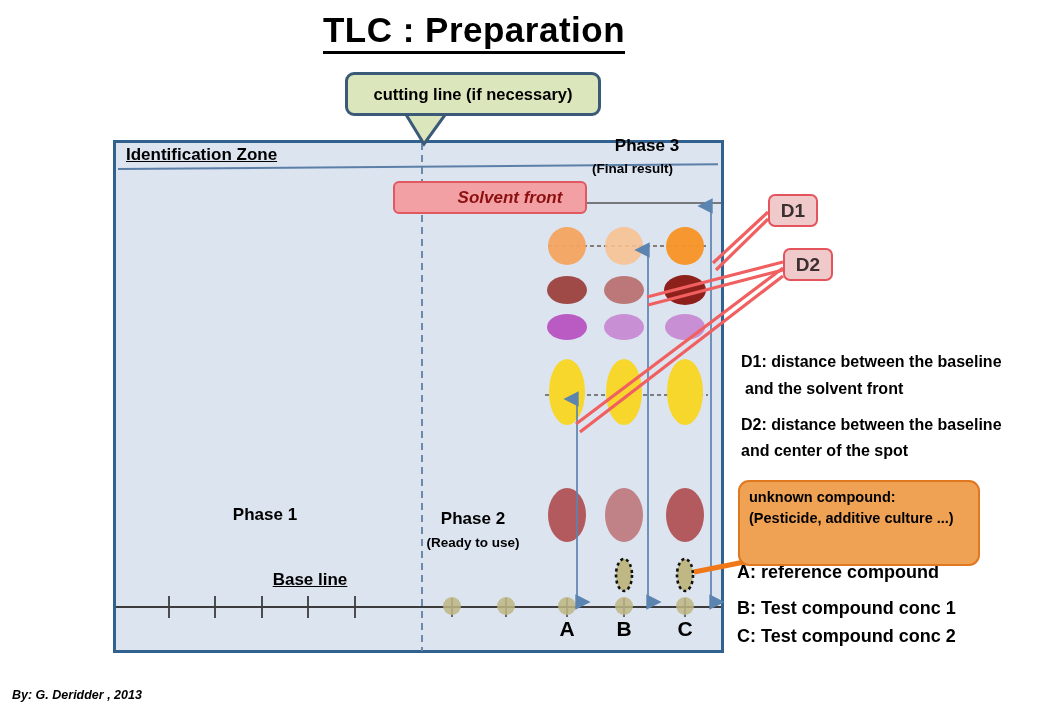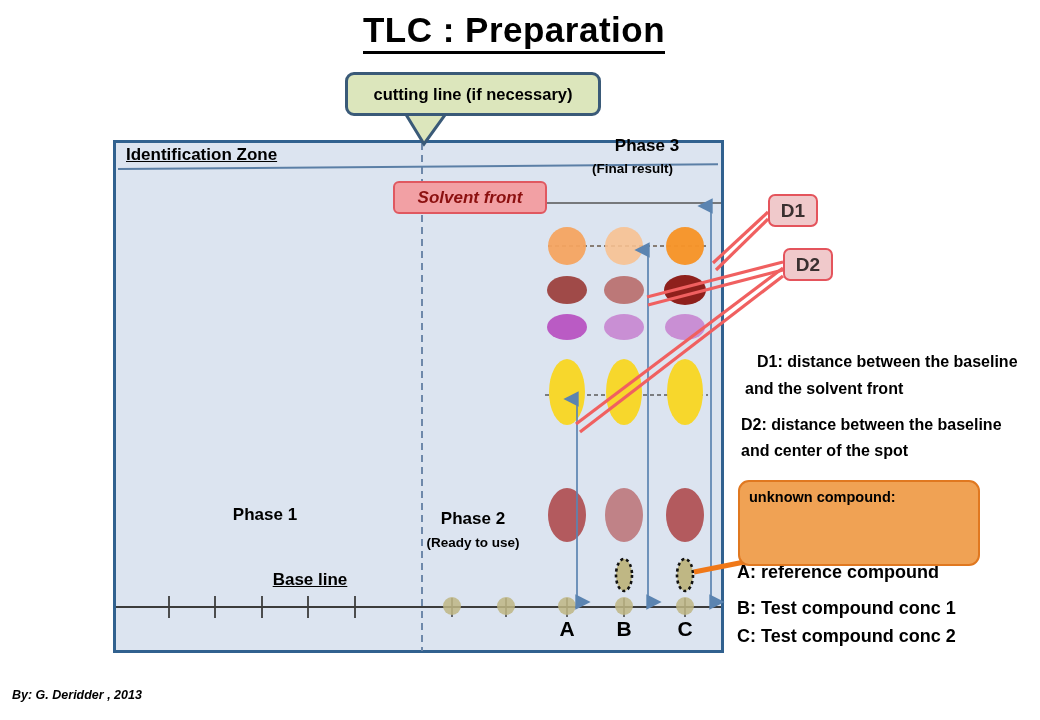--- a/index.html
+++ b/index.html
@@ -15,21 +15,20 @@
   .abs { position: absolute; }
 
   
   #title {
     left: 0; top: 10px; width: 948px;
     text-align: center;
     font-size: 35px;
     font-weight: bold;
     color: #000000;
     letter-spacing: 0.5px;
-    padding-left: 40px;
   }
   #title span.u {
     border-bottom: 3px solid #000;
     padding-bottom: 2px;
   }
 
   
   #cut-callout {
     left: 345px; top: 72px;
     width: 250px; height: 38px;
@@ -95,41 +94,42 @@
   #solvent-badge {
     left: 393px; top: 181px;
     width: 150px; height: 29px;
     background: #F2A0A4;
     border: 2px solid #E05860;
     border-radius: 6px;
     display: flex; align-items: center; justify-content: center;
     font-size: 17px; font-style: italic; font-weight: bold;
     color: #8C1010;
     z-index: 20;
+    padding-left: 40px;
   }
 
   
   .dbadge {
     width: 46px; height: 29px;
     background: #F0C9CB;
     border: 2.5px solid #E4545C;
     border-radius: 7px;
     display: flex; align-items: center; justify-content: center;
     font-size: 19px; font-weight: bold; color: #3A3030;
     z-index: 22;
   }
   #d1-badge { left: 768px; top: 194px; }
   #d2-badge { left: 783px; top: 248px; }
 
   
   .rtext {
     font-size: 16px; font-weight: bold; color: #000;
     white-space: nowrap;
   }
-  #d1-desc-1 { left: 741px; top: 353px; margin-left: 16px; }
+  #d1-desc-1 { left: 741px; top: 353px; }
   #d1-desc-2 { left: 745px; top: 380px; }
   #d2-desc-1 { left: 741px; top: 416px; }
   #d2-desc-2 { left: 741px; top: 442px; }
   #legend-a { left: 737px; top: 562px; font-size: 18px; }
   #legend-b { left: 737px; top: 598px; font-size: 18px; }
   #legend-c { left: 737px; top: 626px; font-size: 18px; }
 
   
   #unknown-callout {
     left: 738px; top: 480px;
@@ -306,19 +306,20 @@
   <span>D2</span>
 </div>
 
 <div class="abs rtext" id="d1-desc-1">D1: distance between the baseline</div>
 <div class="abs rtext" id="d1-desc-2"> and the solvent front</div>
 <div class="abs rtext" id="d2-desc-1">D2: distance between the baseline</div>
 <div class="abs rtext" id="d2-desc-2">and center of the spot</div>
 
 <div class="abs" id="unknown-callout">
   <div>unknown compound:</div>
+  <div>(Pesticide, additive culture ...)</div>
 </div>
 
 <div class="abs rtext" id="legend-a">A: reference compound</div>
 <div class="abs rtext" id="legend-b">B: Test compound conc 1</div>
 <div class="abs rtext" id="legend-c">C: Test compound conc 2</div>
 
 <div class="abs" id="attrib">By: G. Deridder , 2013</div>
 
 </body></html>

